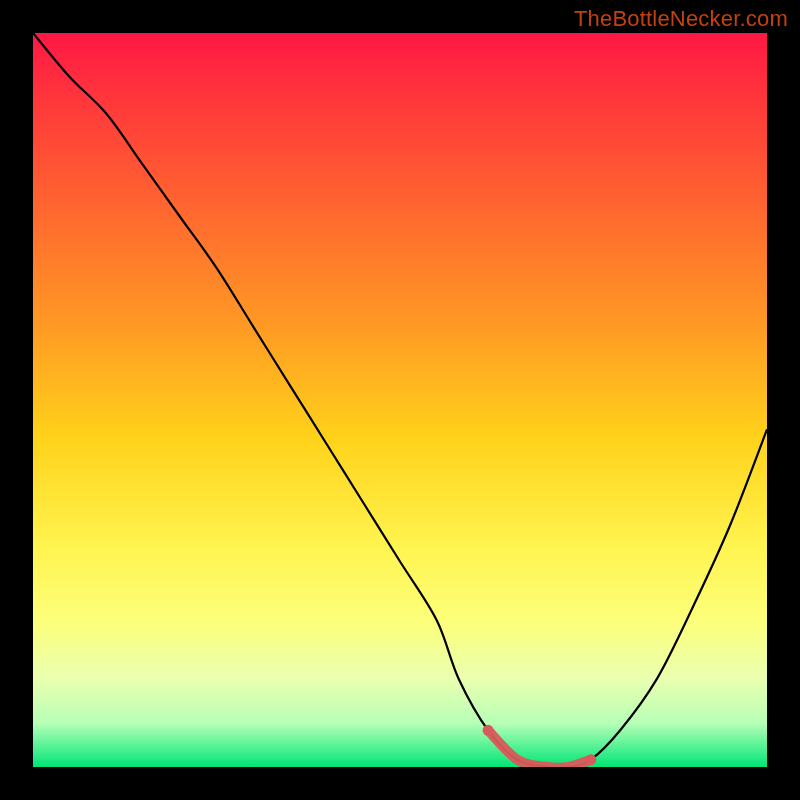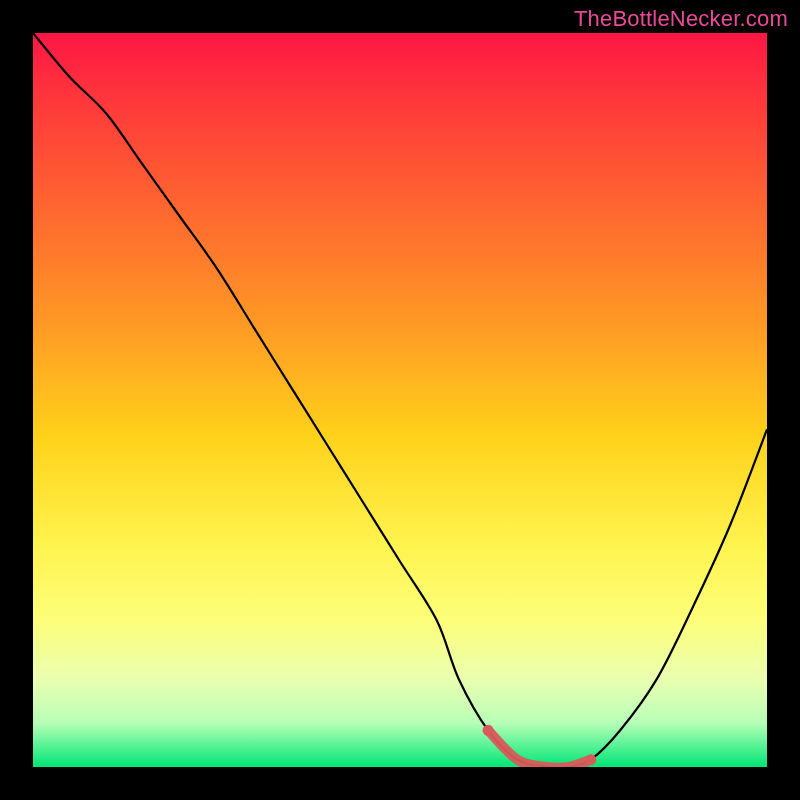--- a/index.html
+++ b/index.html
@@ -41,21 +41,21 @@
     left: 0;
     top: 0;
     width: 734px;
     height: 734px;
     pointer-events: none;
   }
   .watermark {
     position: absolute;
     top: 6px;
     right: 12px;
-    color: #ec4899;
+    color: #c2410c;
     font-size: 22px;
     letter-spacing: 0.2px;
     user-select: none;
   }
 </style>
 </head>
 <body>
 
 <div class="frame">
 

